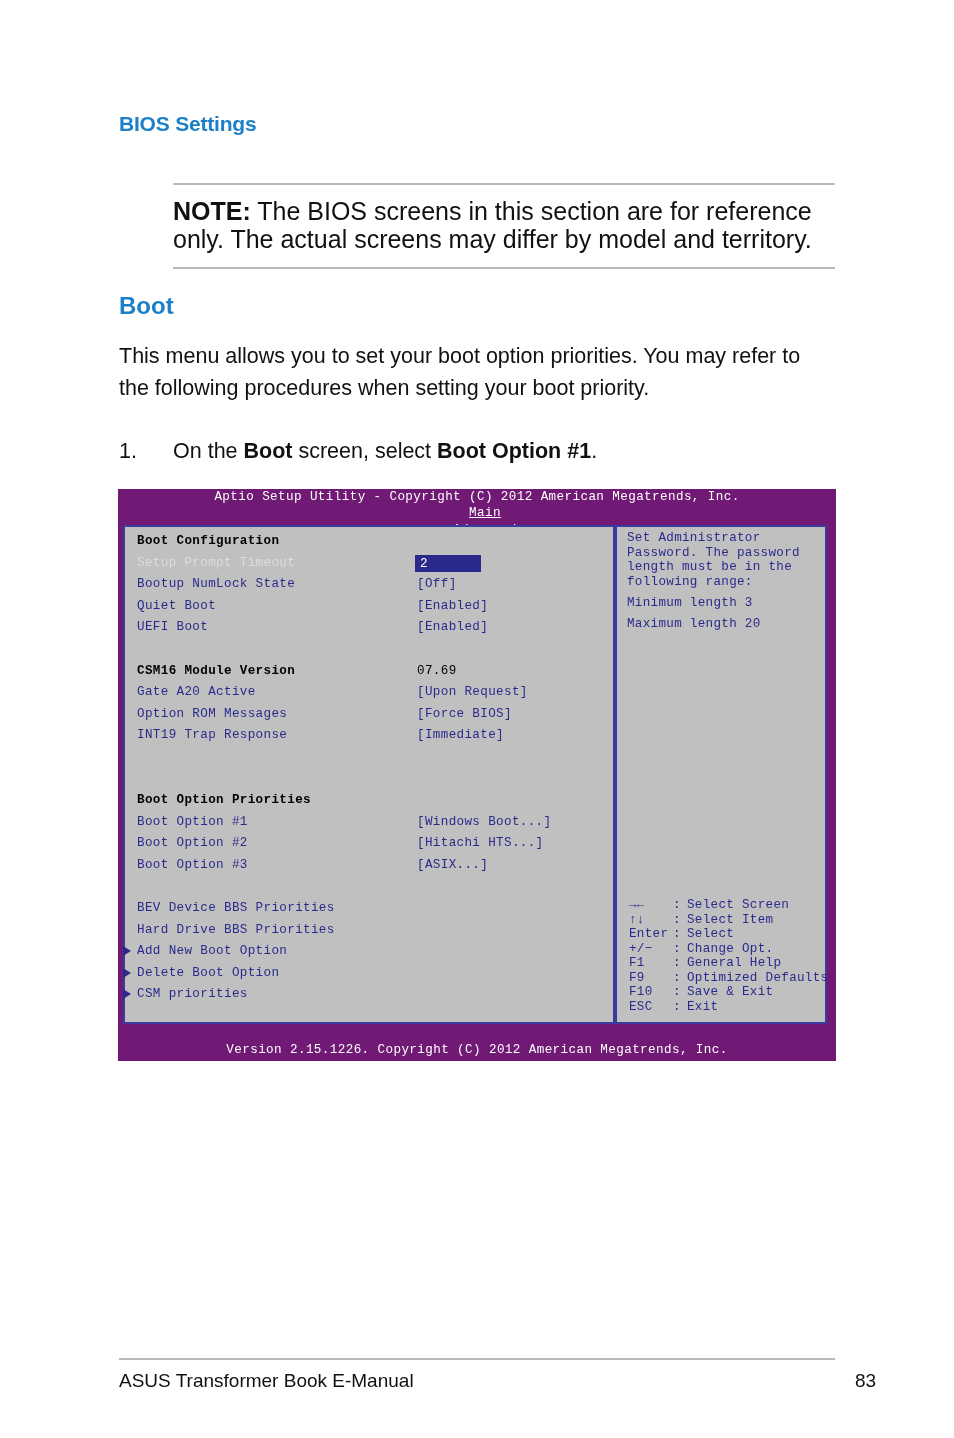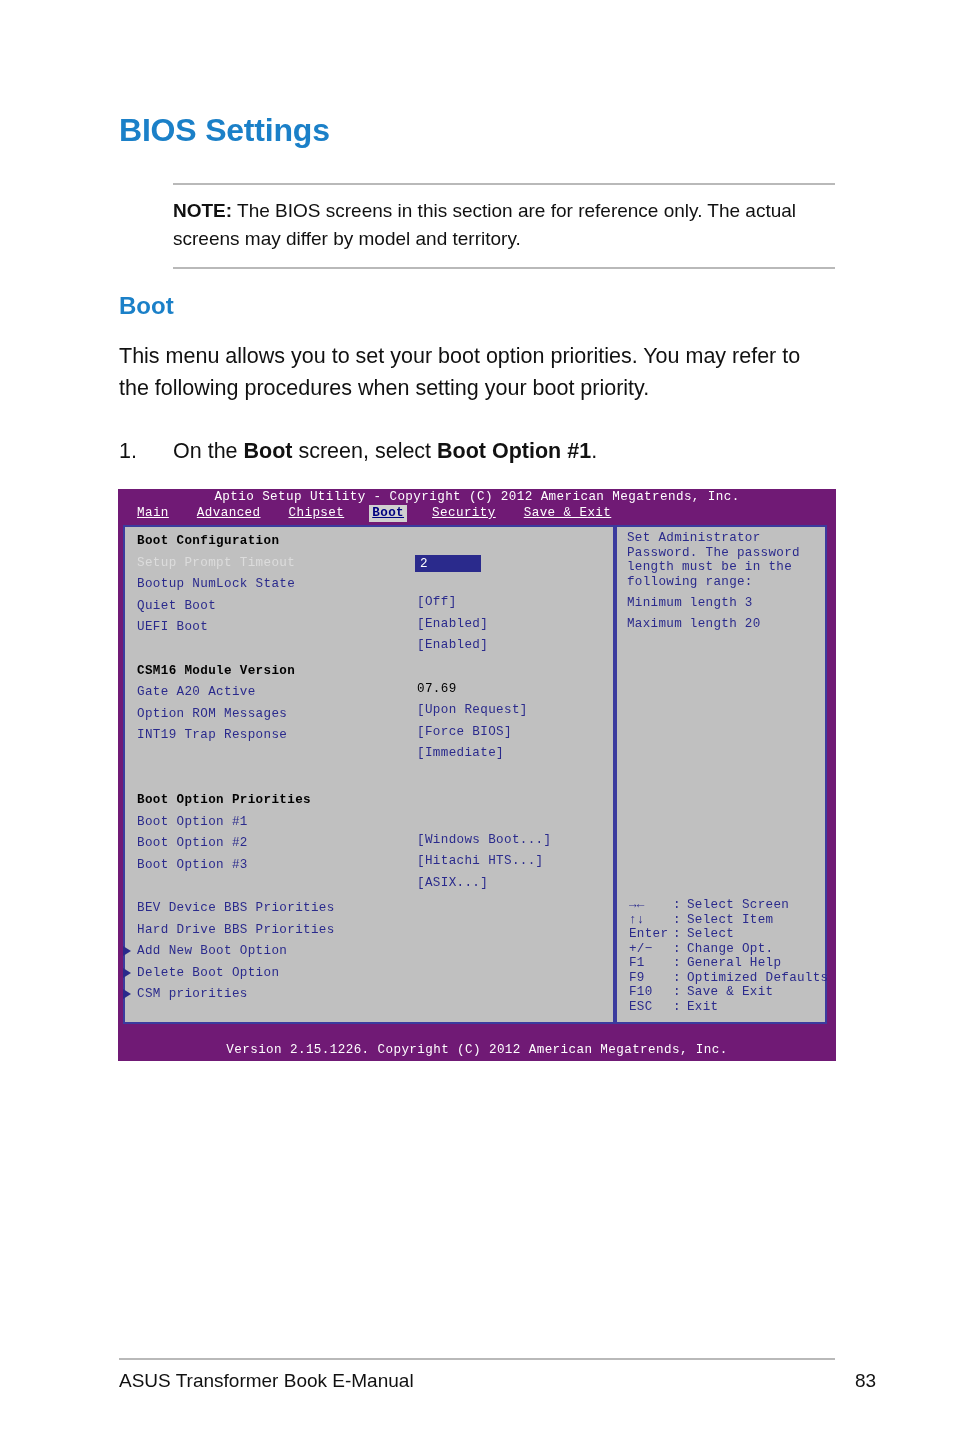--- a/index.html
+++ b/index.html
@@ -22,39 +22,39 @@
     left: 0; top: 0;
     width: 954px;
     height: 1438px;
   }
 
   
   .doc-title {
     position: absolute;
     left: 119px;
     top: 112px;
-    font-size: 32px;
+    font-size: 21px;
     font-weight: bold;
     color: #1b80c8;
     letter-spacing: -0.2px;
   }
 
   
   .note-box {
     position: absolute;
     left: 173px;
     top: 183px;
     width: 662px;
     border-top: 2px solid #b9b9b9;
     border-bottom: 2px solid #b9b9b9;
     padding: 12px 0 14px 0;
     box-sizing: border-box;
   }
   .note-text {
-    font-size: 19px;
+    font-size: 25px;
     line-height: 28px;
     color: #111111;
   }
   .note-text b { font-weight: bold; }
 
   
   .section-heading {
     position: absolute;
     left: 119px;
     top: 292px;
@@ -111,20 +111,21 @@
     letter-spacing: 0.4px;
     white-space: pre;
   }
   .bios-menubar {
     height: 17px;
     line-height: 17px;
     padding-left: 16px;
     white-space: nowrap;
     display: flex;
     align-items: center;
+    flex-direction: column;
   }
   .menu-item {
     color: #ffffff;
     text-decoration: underline;
     letter-spacing: 0.4px;
     padding: 0 3px;
     white-space: pre;
   }
   .menu-gap { width: 22px; display: inline-block; }
   .menu-item.active {
@@ -189,21 +190,21 @@
   .lbl {
     display: inline-block;
     color: #2a2a8c;
     letter-spacing: 0.35px;
   }
   .lbl.hdr { color: #000000; font-weight: bold; }
   .lbl.dim { color: #dcdcdc; }
   .val {
     position: absolute;
     left: 280px;
-    top: 18px;
+    top: 0;
     color: #2a2a8c;
     letter-spacing: 0.35px;
   }
   .val.plain { color: #000000; }
   .val.sel {
     background: #2a2a8c;
     color: #ffffff;
     padding: 1px 5px 1px 5px;
     top: 2px;
     left: 278px;

